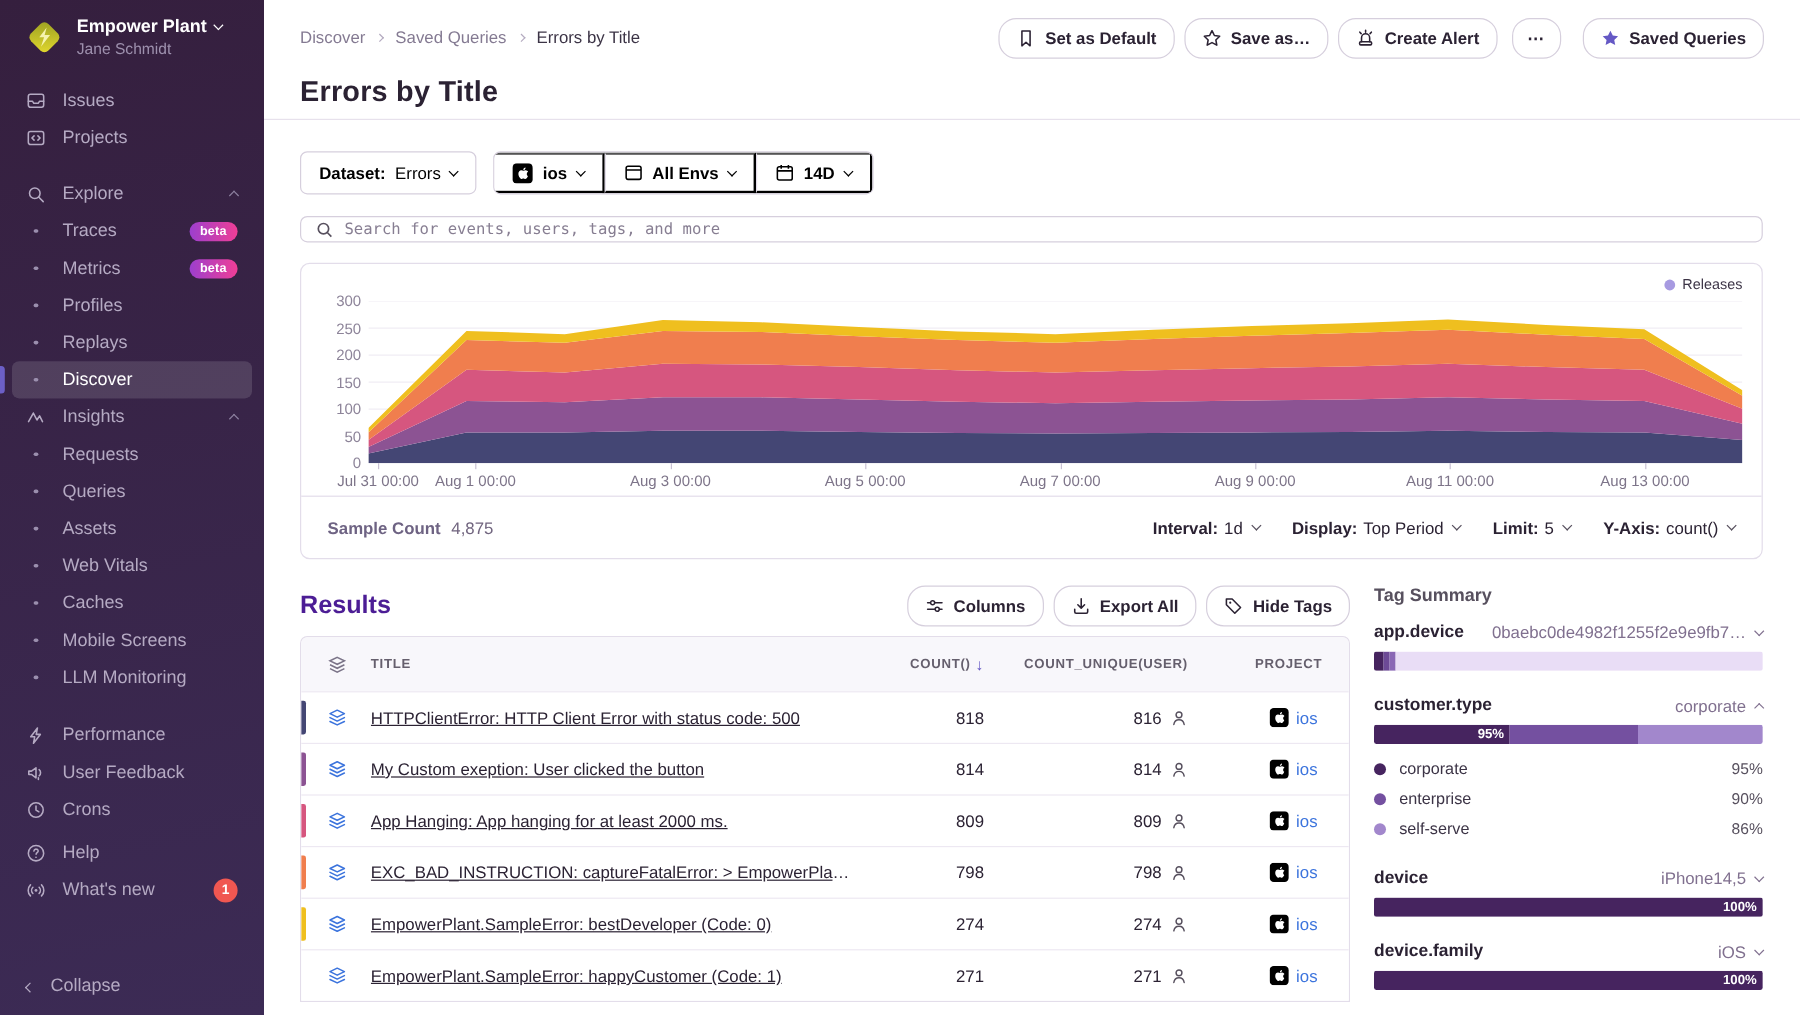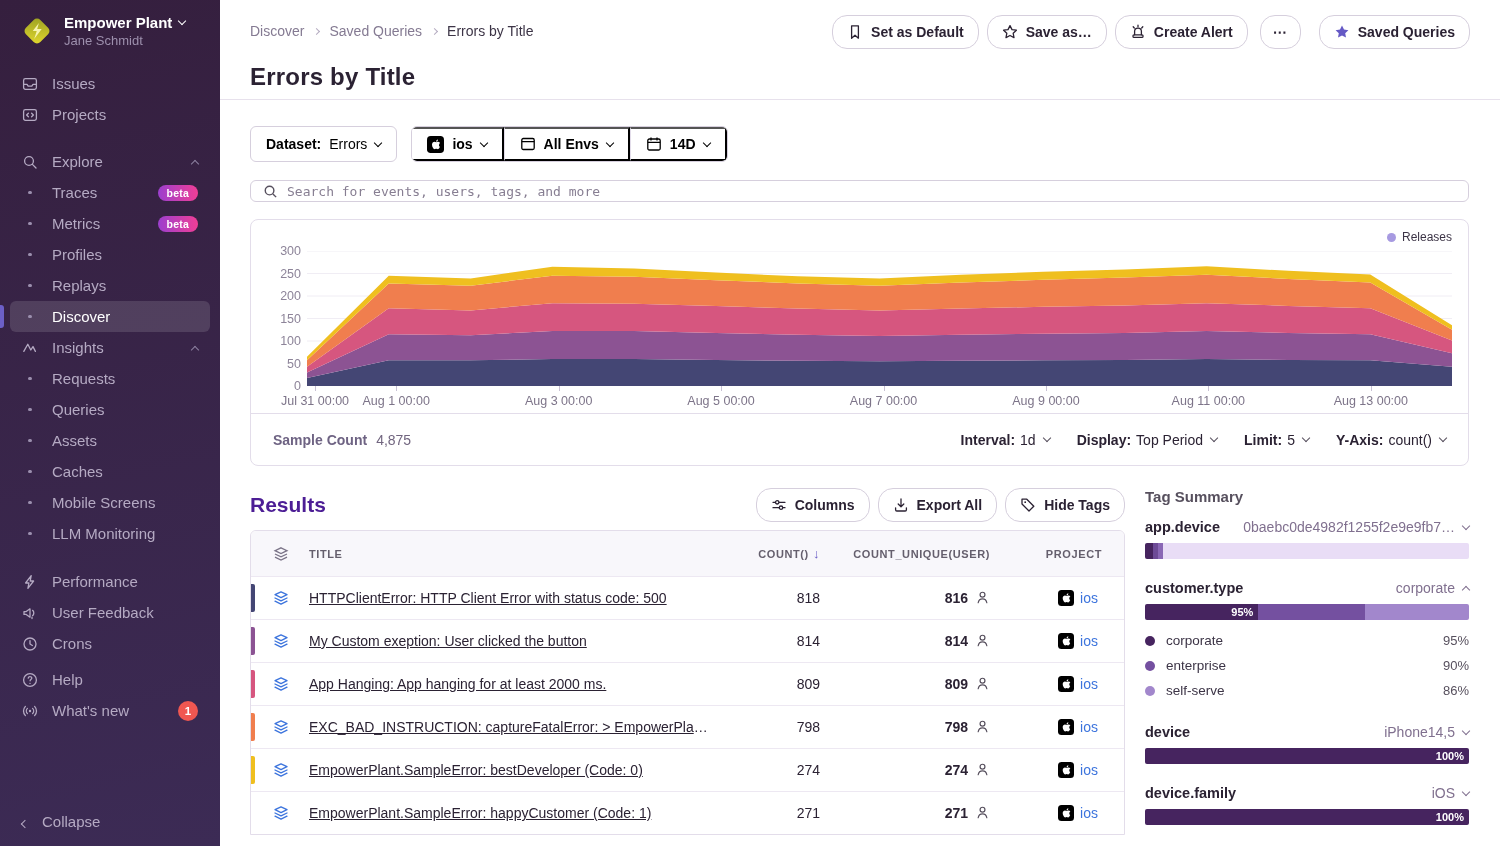--- a/index.html
+++ b/index.html
@@ -113,21 +113,21 @@
   .thead { background:#f8f7fb; height:45px; font-size:11px; font-weight:700; letter-spacing:.6px;
            color:#655f6d; text-transform:uppercase; }
   .thead .hicon { justify-self:start; padding-left:22px; color:#7b7488; display:flex; }
   .th-right { text-align:right; padding-right:22px; display:flex; justify-content:flex-end; align-items:center; gap:4px; }
   .sort-arrow { color:#6559c5; font-size:13px; font-weight:700; }
   .tbody .trow { height:43px; border-top:1px solid #ede8f2; position:relative; font-size:14px; background:#fff; }
   .rowbar { position:absolute; left:0; top:7px; bottom:7px; width:4px; border-radius:0 2px 2px 0; }
   .cell-icon { padding-left:22px; color:#3c74dd; display:flex; }
   .cell-title { white-space:nowrap; overflow:hidden; text-overflow:ellipsis; padding-right:12px;text-decoration:underline; }
   .cell-num { text-align:right; padding-right:22px; font-variant-numeric:tabular-nums; }
-  .cell-unique { display:flex; justify-content:flex-end; align-items:flex-start; gap:7px; padding-right:22px; color:#2b2233;font-weight:bold; }
+  .cell-unique { display:flex; justify-content:flex-end; align-items:flex-end; gap:7px; padding-right:22px; color:#2b2233; }
   .cell-unique .svgi { color:#57505e; width:15px; height:15px; }
   .cell-proj { display:flex; justify-content:flex-end; align-items:center; gap:6px; padding-right:26px; }
   .cell-proj a { color:#3c74dd; text-decoration:none; font-size:14px; cursor:pointer; }
 
   .tags-col { width:324px; flex:0 0 auto; }
   .tags-title { font-size:15px; font-weight:700; color:#57505e; margin-bottom:14px; }
   .tag-block { margin-bottom:21px; }
   .tag-head { display:flex; align-items:center; justify-content:space-between; cursor:pointer; }
   .tag-key { font-weight:700; font-size:14.5px; color:#2b2233; }
   .tag-val { color:#80708f; font-size:14px; display:flex; align-items:center; gap:8px; min-width:0; }
@@ -248,20 +248,26 @@
           <span class="islot">
             <span class="dot"></span>
           </span>
           <span>Queries</span>
         </div>
         <div class="nav-item">
           <span class="islot">
             <span class="dot"></span>
           </span>
           <span>Assets</span>
+        </div>
+        <div class="nav-item">
+          <span class="islot">
+            <span class="dot"></span>
+          </span>
+          <span>Web Vitals</span>
         </div>
         <div class="nav-item">
           <span class="islot">
             <span class="dot"></span>
           </span>
           <span>Caches</span>
         </div>
         <div class="nav-item">
           <span class="islot">
             <span class="dot"></span>

